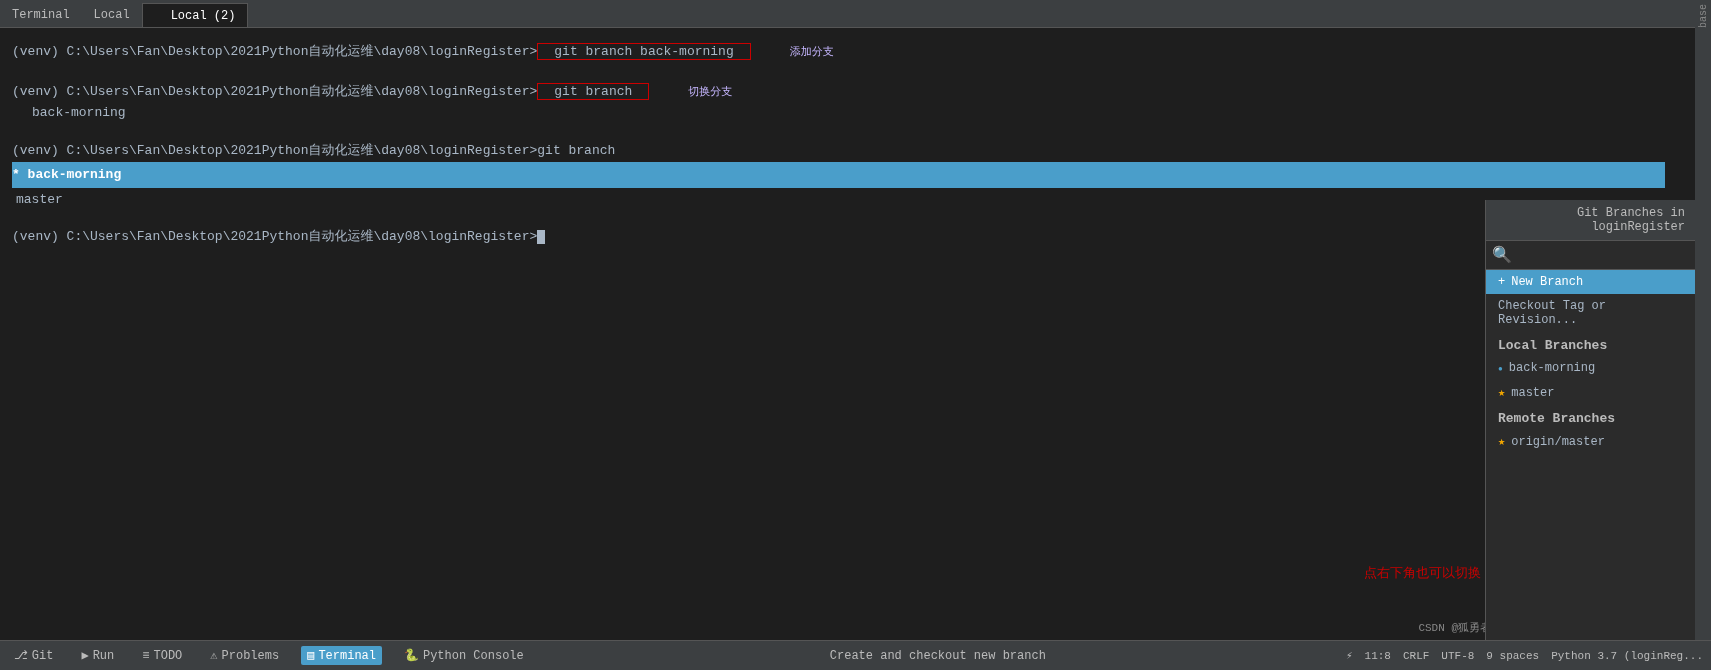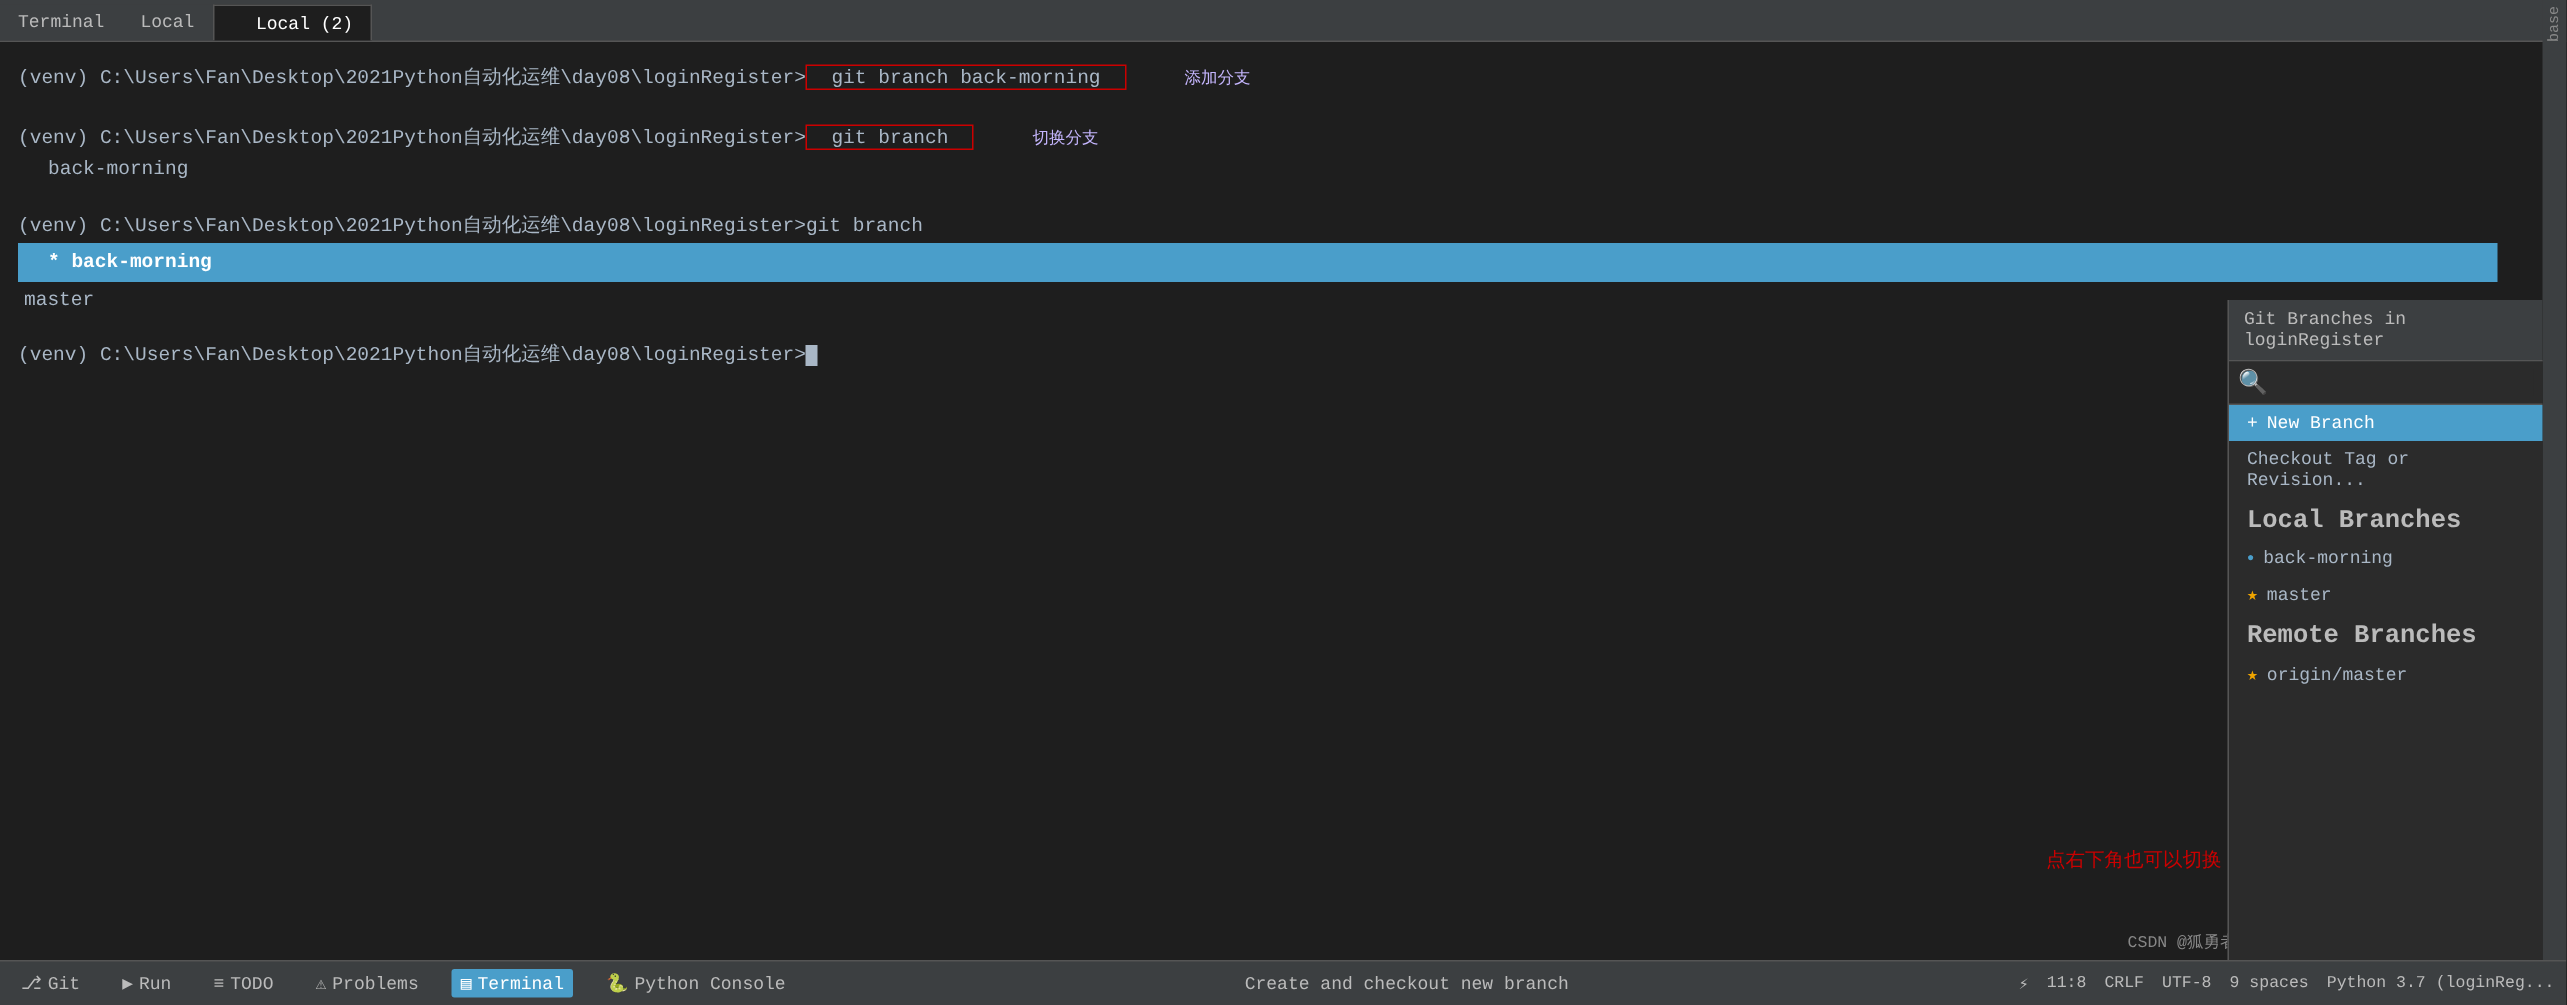--- a/index.html
+++ b/index.html
@@ -166,21 +166,21 @@
       bottom: 30px;
       z-index: 10;
     }
 
     .panel-title {
       font-size: 12px;
       color: #bbb;
       padding: 6px 10px;
       background: #3c3f41;
       border-bottom: 1px solid #555;
-      text-align: left;
+      text-align: right;
     }
 
     .panel-search {
       display: flex;
       align-items: center;
       padding: 4px 6px;
       background: #2b2b2b;
       border-bottom: 1px solid #555;
     }
 
@@ -204,21 +204,21 @@
       gap: 6px;
     }
 
     .panel-item.selected {
       background: #4a9eca;
       color: #fff;
     }
 
     .panel-section-header {
       padding: 6px 12px 3px 12px;
-      font-size: 17px;
+      font-size: 13px;
       font-weight: bold;
       color: #bbb;
     }
 
     .star-icon {
       color: #f0a500;
     }
 
     .dot-icon {
       color: #4a9eca;
@@ -304,21 +304,21 @@
         &nbsp;&nbsp;&nbsp;
         <span class="annotation-red">切换分支</span>
       </div>
       <div class="branch-list-item">  back-morning</div>
 
       <div style="height:12px;"></div>
 
       <div class="prompt-line">
         <span>(venv) C:\Users\Fan\Desktop\2021Python自动化运维\day08\loginRegister&gt;git branch</span>
       </div>
-      <div style="background:#4a9eca; padding: 3px 20px; margin: 2px 0; width: 98%;">
+      <div style="background:#4a9eca; padding: 3px 0; margin: 2px 0; width: 98%;">
         <span style="color:#fff; font-weight:bold;">* back-morning</span>
       </div>
       <div style="padding-left:4px;">
         <span style="color:#a9b7c6;">  master</span>
       </div>
 
       <div style="height:12px;"></div>
 
       <div class="prompt-line">
         <span>(venv) C:\Users\Fan\Desktop\2021Python自动化运维\day08\loginRegister&gt;</span><span class="cursor-blink"></span>

